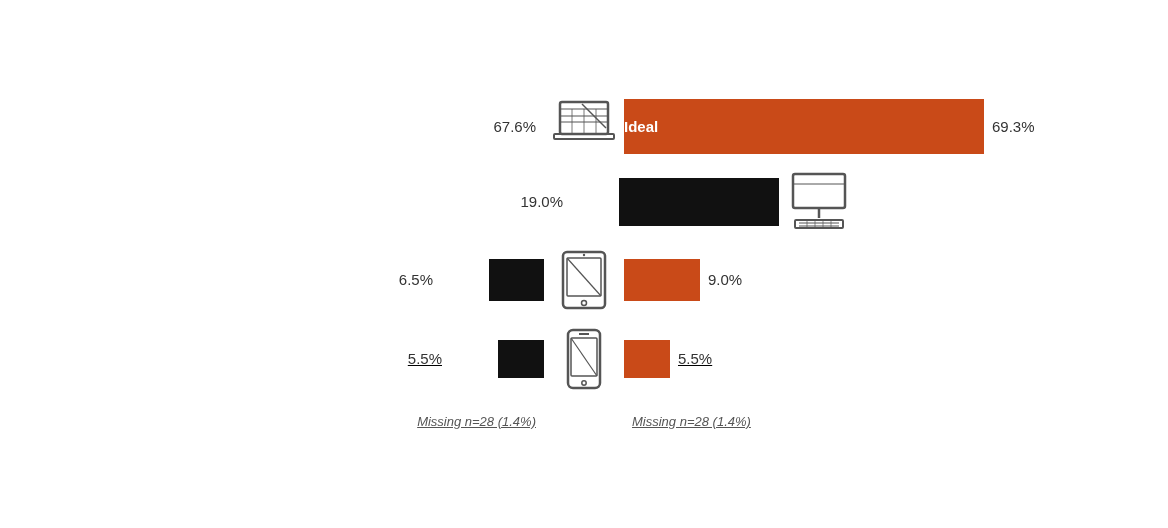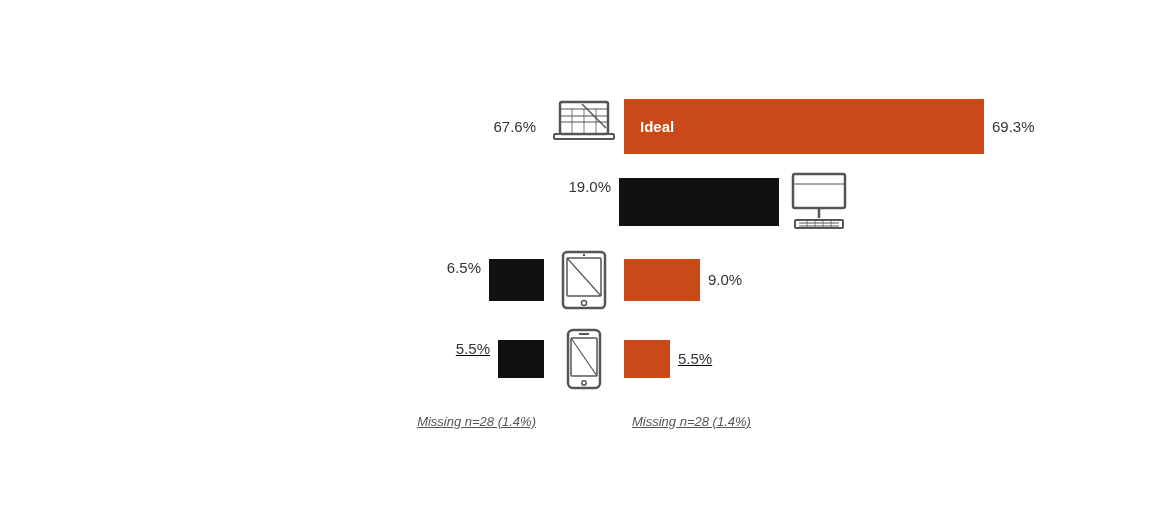--- a/index.html
+++ b/index.html
@@ -31,23 +31,24 @@
     .row {
       display: flex;
       align-items: center;
       justify-content: center;
       position: relative;
       margin-bottom: 8px;
     }
     
     .left-section {
       display: flex;
-      align-items: flex-start;
+      align-items: center;
       justify-content: flex-end;
       width: 470px;
+      gap: 48px;
     }
     .right-section {
       display: flex;
       align-items: center;
       justify-content: flex-start;
       width: 470px;
     }
     .icon-section {
       width: 80px;
       display: flex;
@@ -62,21 +63,21 @@
       align-items: center;
       justify-content: flex-end;
       padding-right: 10px;
     }
     .bar-right {
       height: 55px;
       background: #c94a18;
       display: flex;
       align-items: center;
       justify-content: flex-start;
-      padding-left: 16px;
+      padding-left: 0;
     }
     .bar-label-left {
       font-size: 15px;
       color: #fff;
       font-weight: bold;
       white-space: nowrap;
     }
     .bar-label-right {
       font-size: 15px;
       color: #fff;

